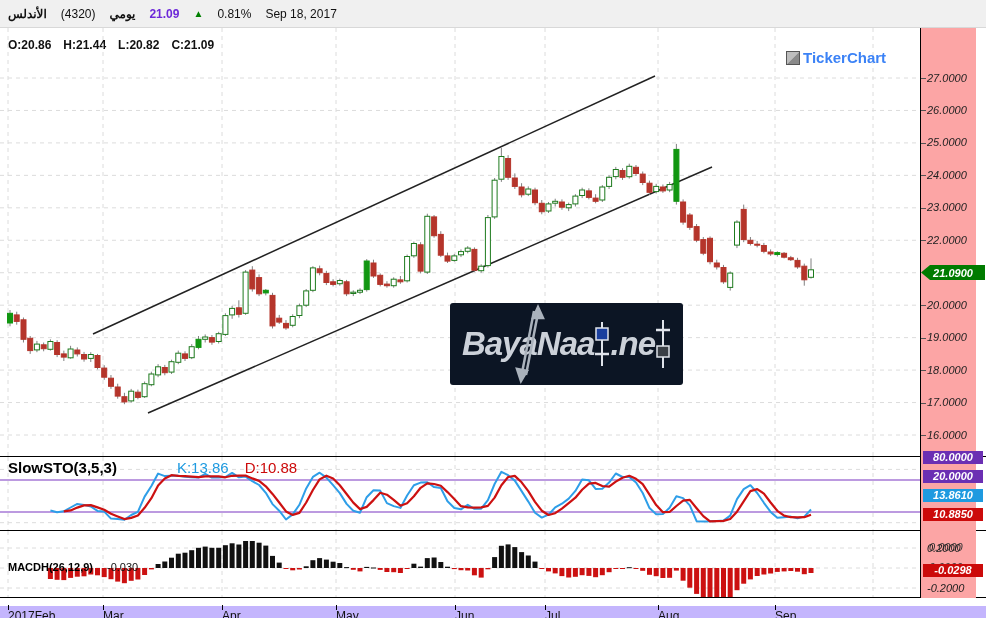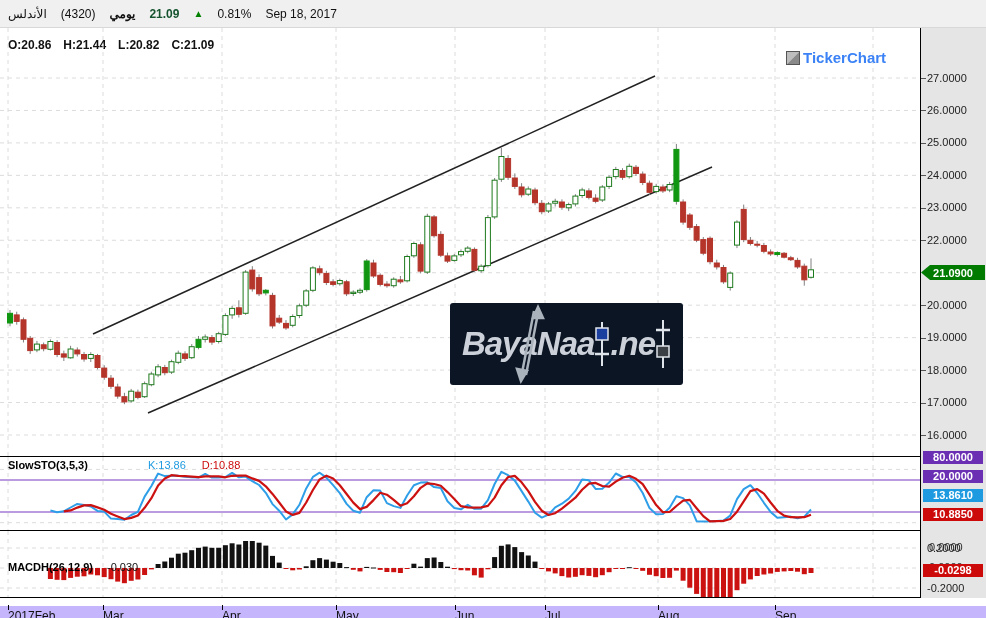--- a/index.html
+++ b/index.html
@@ -2,39 +2,39 @@
 <html><head>
 <meta charset="utf-8">
 <style>
   html,body{margin:0;padding:0;background:#ffffff;}
   #app{position:relative;width:986px;height:618px;background:#ffffff;overflow:hidden;
        font-family:"Liberation Sans",sans-serif;color:#111;}
   .abs{position:absolute;}
   
   #header{left:0;top:0;width:986px;height:28px;background:#f0f0f0;border-bottom:1px solid #d8d8d8;
           display:flex;align-items:center;gap:14px;padding-left:8px;box-sizing:border-box;font-size:12px;}
-  #header .t-title{font-weight:normal;}
+  #header .t-title{font-weight:bold;}
   #header .t-tf{font-weight:bold;}
   #header .t-price{font-weight:bold;}
   #header .t-arrow{font-size:10px;}
   #ohlc-row{left:8px;top:38px;font-size:12px;font-weight:bold;color:#111;display:flex;gap:12px;}
   
-  #axis-strip{left:920px;top:28px;width:66px;height:570px;background:#e5e5e5;border-left:1px solid #000;box-sizing:border-box;}
+  #axis-strip{left:920px;top:28px;width:56px;height:570px;background:#fca5a5;border-left:1px solid #000;box-sizing:border-box;font-style:italic;}
   .ytick{position:absolute;left:6px;font-size:11px;color:#222;white-space:nowrap;}
   .ytick-dash{position:absolute;left:0;width:5px;height:1px;background:#555;}
   .badge{position:absolute;left:2px;width:60px;height:13px;color:#fff;font-size:11px;font-weight:bold;
          display:flex;align-items:center;justify-content:center;line-height:13px;}
   #price-tag{position:absolute;left:0px;top:237px;width:64px;height:15px;color:#fff;font-size:11px;font-weight:bold;
          display:flex;align-items:center;justify-content:center;box-sizing:border-box;
          clip-path:polygon(0 50%,9px 0,100% 0,100% 100%,9px 100%);}
   .axis-zero{position:absolute;left:8px;font-size:11px;color:#333;}
   
   .hline{left:0;width:986px;height:1px;background:#000;}
   
-  #sto-header{left:8px;top:459px;font-size:11px;display:flex;gap:16px;z-index:6;}
+  #sto-header{left:8px;top:459px;font-size:15px;display:flex;gap:16px;z-index:6;}
   #macd-header{left:8px;top:533px;font-size:11px;display:flex;gap:14px;z-index:6;margin-top:28px;}
   .lbl-black{color:#000;font-weight:bold;}
   
   #month-strip{left:0;top:598px;width:986px;height:20px;background:#c4b5fd;margin-top:8px;}
   .month-label{position:absolute;top:3px;font-size:12px;color:#111;}
   .month-tick{position:absolute;top:-1px;width:1px;height:5px;background:#000;}
   
   #tc-logo{left:786px;top:49px;display:flex;align-items:center;gap:3px;z-index:4;}
   #tc-logo .tc-text{font-size:15px;font-weight:bold;color:#3b82f6;letter-spacing:0px;}
   
@@ -46,21 +46,21 @@
 </style>
 </head>
 <body>
 
 <div id="app">
 
   <div id="header" class="abs">
     <span class="t-title">الأندلس</span>
     <span class="t-code">(4320)</span>
     <span class="t-tf">يومي</span>
-    <span class="t-price" id="hdr-price" style="color: #14532d;">21.09</span>
+    <span class="t-price" id="hdr-price" style="color: #6d28d9;">21.09</span>
     <span class="t-arrow" id="hdr-arrow" style="color: rgb(0, 128, 0);">▲</span>
     <span class="t-pct">0.81%</span>
     <span class="t-date">Sep 18, 2017</span>
   </div>
 
   <div id="ohlc-row" class="abs">
     <span>O:20.86</span>
     <span>H:21.44</span>
     <span>L:20.82</span>
     <span>C:21.09</span>

